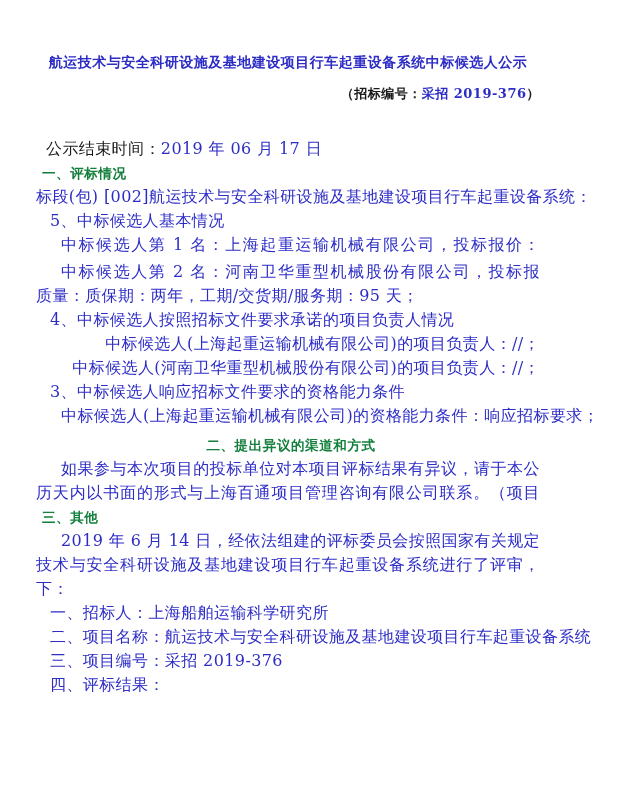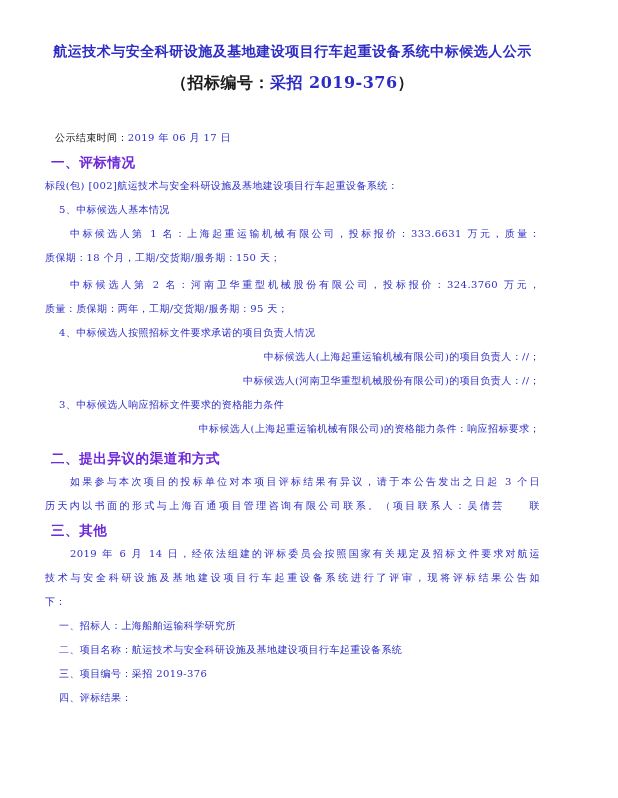--- a/index.html
+++ b/index.html
@@ -6,79 +6,79 @@
   body{
     width:618px;height:798px;
     background:#ffffff;
     font-family:"DejaVu Serif","Liberation Serif",serif;
     color:#1a1a1a;
     overflow:hidden;
   }
   .page{
     box-sizing:border-box;
     width:618px;height:664px;
-    padding:38px 78px 0 45px;
+    padding:38px 78px 0 36px;
     background:var(--page-bg,#fff);
+    margin-top:11px;
   }
   .doc-title{
     font-size:14px;font-weight:bold;line-height:26px;
     text-align:center;color:var(--accent,#2d2dc6);
     letter-spacing:0.5px;
   }
   .doc-subtitle{
-    font-size:16px;font-weight:bold;line-height:26px;
-    text-align:center;margin-top:6px;color:#1a1a1a;
+    font-size:13px;font-weight:bold;line-height:26px;
+    text-align:right;margin-top:6px;color:#1a1a1a;
     letter-spacing:0.5px;
   }
   .doc-subtitle .code{color:var(--accent,#2d2dc6);}
   .meta-line{margin-top:30px;}
   .line{
-    font-size:10px;line-height:24px;
+    font-size:16px;line-height:24px;
     color:var(--accent,#2d2dc6);
     letter-spacing:0.4px;
     white-space:nowrap;
   }
   .black{color:#1a1a1a;}
   .heading{
-    color:#6d28d9;font-weight:bold;font-size:13.5px;
+    color:#15803d;font-weight:bold;font-size:13.5px;
     letter-spacing:0.6px;
   }
   .ind-meta{padding-left:10px;}
   .ind-h{padding-left:6px;}
   .ind1{padding-left:14px;}
   .ind2{padding-left:25px;text-align:right;}
   .fill{
     white-space:normal;
     text-align:justify;
     text-align-last:justify;
     overflow:hidden;height:24px;
   }
   .mt3{margin-top:3px;}
-  .mt5{margin-top:5px;}
+  .mt5{margin-top:5px;text-align:center;}
 </style>
 </head>
 <body>
 
 <div class="page">
 
   <div class="doc-title">航运技术与安全科研设施及基地建设项目行车起重设备系统中标候选人公示</div>
 
   <div class="doc-subtitle">
     <span>（招标编号：</span><span class="code">采招 2019-376</span><span>）</span>
   </div>
 
   <div class="line meta-line ind-meta">
     <span class="black">公示结束时间：</span><span>2019 年 06 月 17 日</span>
   </div>
 
   <div class="line heading ind-h">一、评标情况</div>
   <div class="line">标段(包) [002]航运技术与安全科研设施及基地建设项目行车起重设备系统：</div>
   <div class="line ind1">5、中标候选人基本情况</div>
   <div class="line ind2 fill">中标候选人第 1 名：上海起重运输机械有限公司，投标报价：333.6631 万元，质量：</div>
-  <div class="line">质保期：18 个月，工期/交货期/服务期：150 天；</div>
   <div class="line ind2 fill mt3">中标候选人第 2 名：河南卫华重型机械股份有限公司，投标报价：324.3760 万元，</div>
   <div class="line">质量：质保期：两年，工期/交货期/服务期：95 天；</div>
   <div class="line ind1">4、中标候选人按照招标文件要求承诺的项目负责人情况</div>
   <div class="line ind2">中标候选人(上海起重运输机械有限公司)的项目负责人：//；</div>
   <div class="line ind2">中标候选人(河南卫华重型机械股份有限公司)的项目负责人：//；</div>
   <div class="line ind1">3、中标候选人响应招标文件要求的资格能力条件</div>
   <div class="line ind2">中标候选人(上海起重运输机械有限公司)的资格能力条件：响应招标要求；</div>
 
   <div class="line heading ind-h mt5">二、提出异议的渠道和方式</div>
   <div class="line ind2 fill">如果参与本次项目的投标单位对本项目评标结果有异议，请于本公告发出之日起 3 个日</div>

